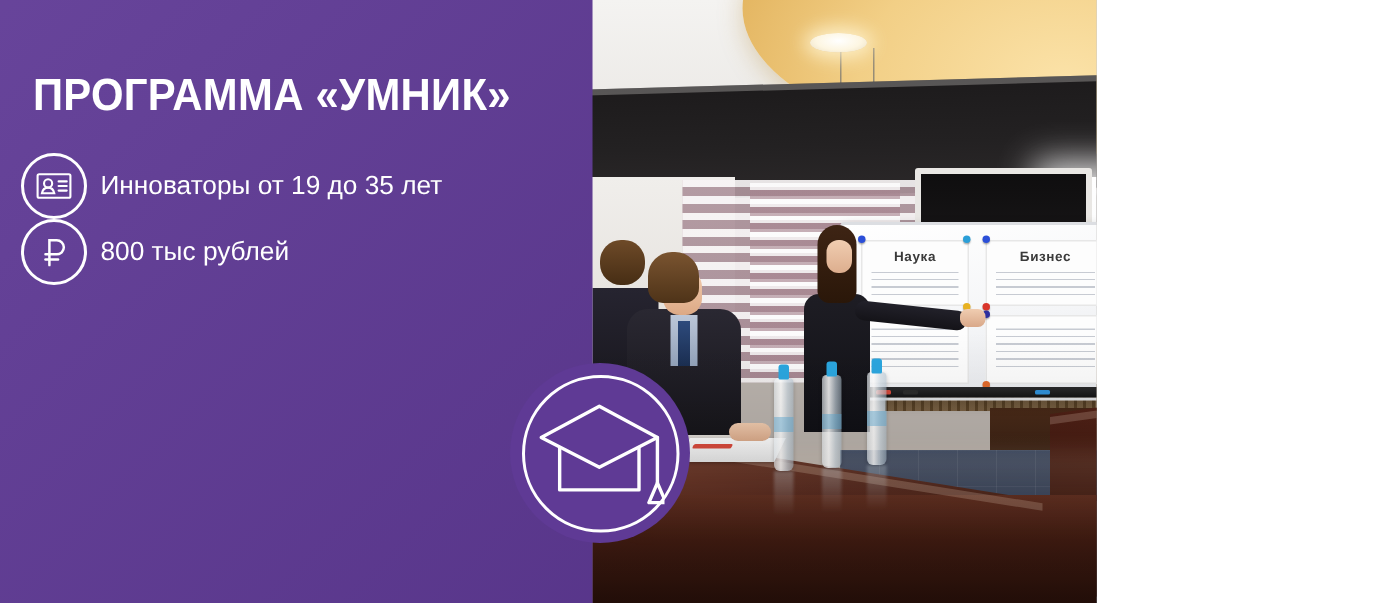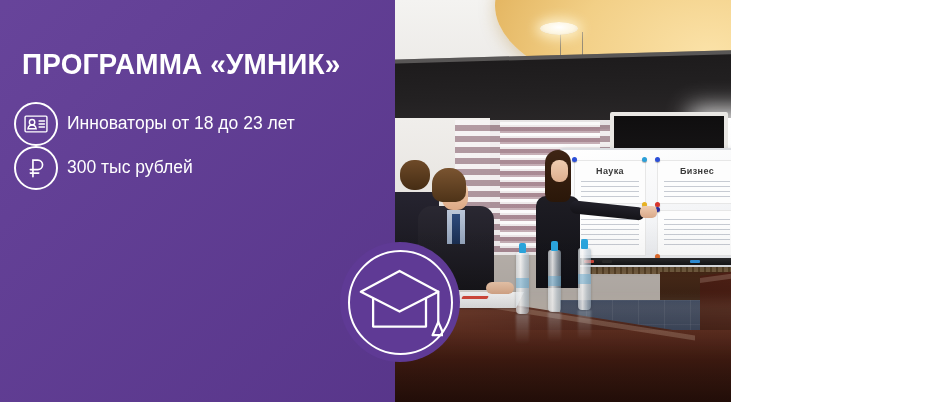--- a/index.html
+++ b/index.html
@@ -389,31 +389,31 @@
 
     <div class="bullet">
       <span class="ico">
         <svg width="28" height="28" viewBox="0 0 32 32" fill="none" stroke="#ffffff" stroke-width="1.6" stroke-linecap="round">
           <rect x="3.5" y="7" width="25" height="18" rx="1.2"></rect>
           <circle cx="11.5" cy="14" r="3.1"></circle>
           <path d="M6.8 21.5c.6-3 2.4-4.3 4.7-4.3s4.1 1.3 4.7 4.3z"></path>
           <path d="M19.5 12.5h6.2M19.5 16h6.2M19.5 19.5h6.2"></path>
         </svg>
       </span>
-      <span class="txt">Инноваторы от 18 до 23 лет</span>
+      <span class="txt">Инноваторы от 19 до 35 лет</span>
     </div>
 
     <div class="bullet">
       <span class="ico">
         <svg width="28" height="28" viewBox="0 0 32 32" fill="none" stroke="#ffffff" stroke-width="1.9" stroke-linecap="round">
           <path d="M12.5 26V7h5.6a5.4 5.4 0 0 1 0 10.8h-8.6"></path>
           <path d="M9.5 21.8h9.6"></path>
         </svg>
       </span>
-      <span class="txt">300 тыс рублей</span>
+      <span class="txt">800 тыс рублей</span>
     </div>
 
   </div>
 
   <div class="logo"></div>
   <div class="logo-ring"></div>
   <div class="logo-cap">
     <svg width="85" height="82" viewBox="0 0 90 86" fill="none" stroke="#ffffff" stroke-width="2.4" stroke-linejoin="round" stroke-linecap="round">
       <path d="M44 9 L85 31 L44 52 L3 31 Z"></path>
       <path d="M16 38 v30 h56 v-30"></path>

